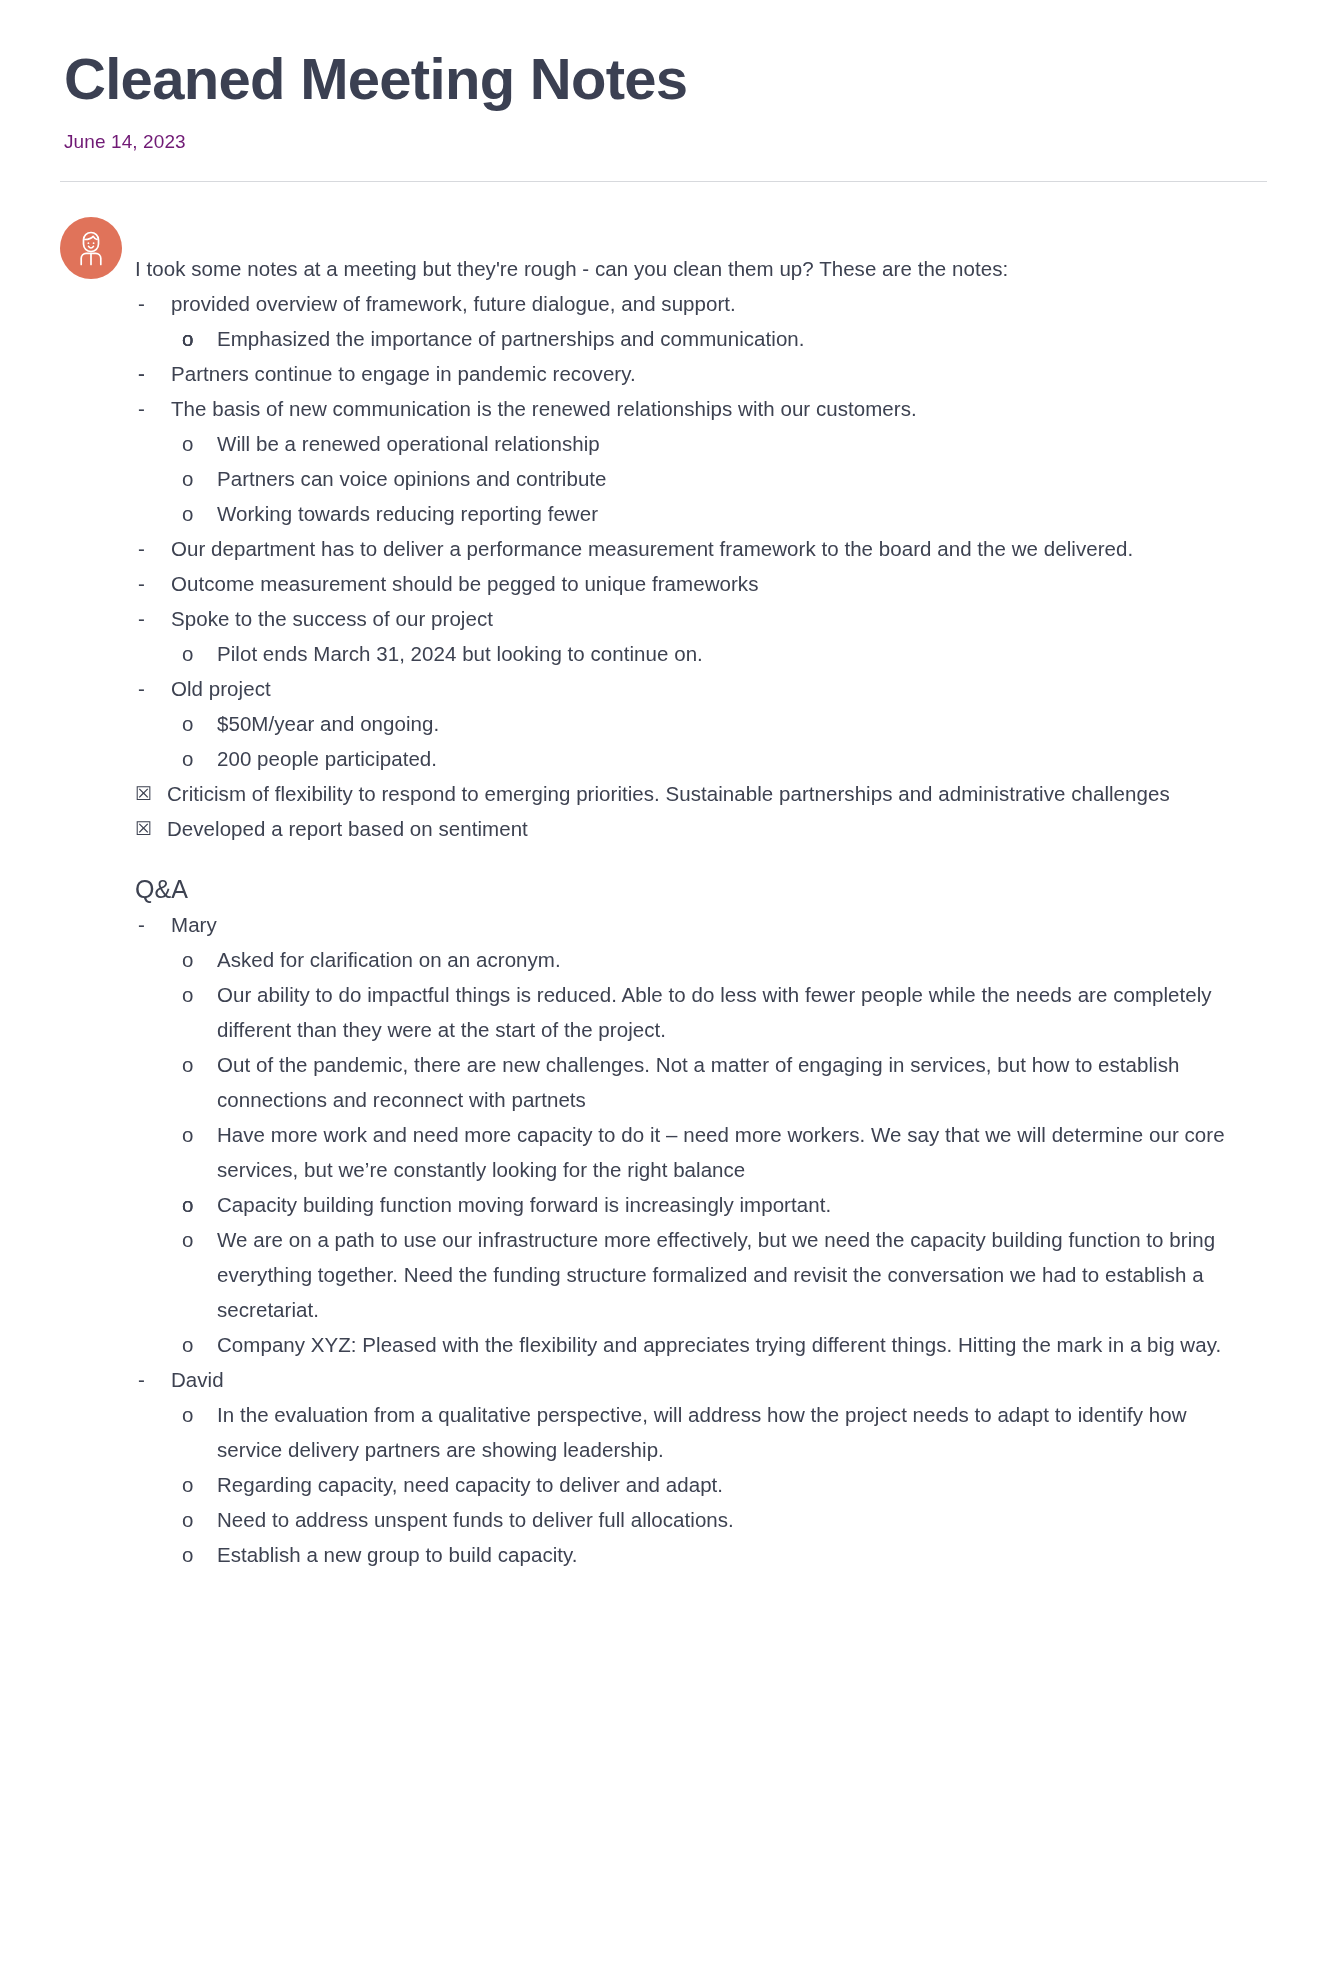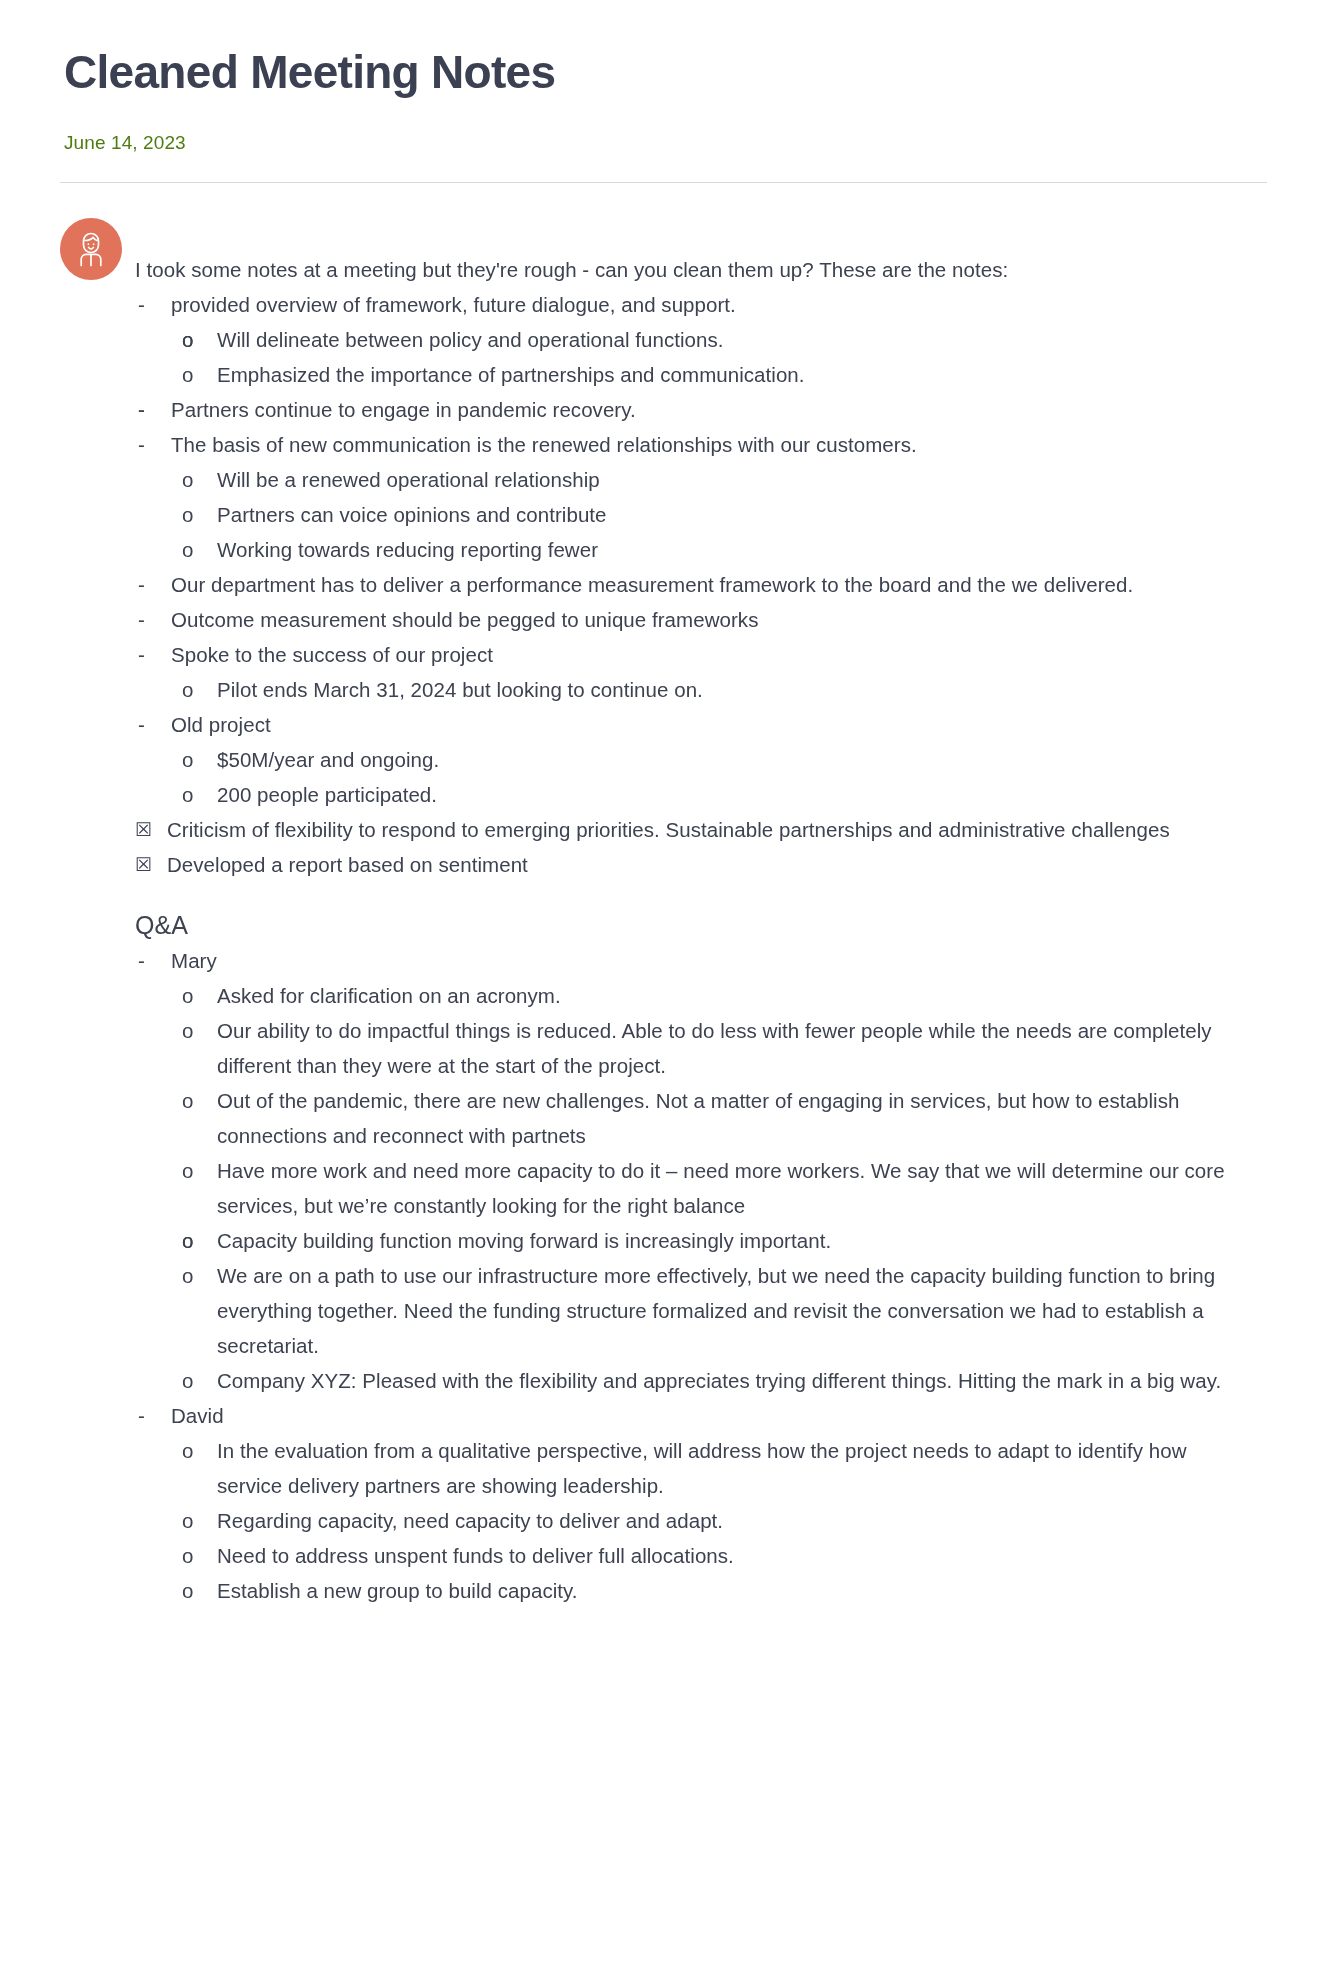--- a/index.html
+++ b/index.html
@@ -19,31 +19,31 @@
     min-height: 1979px;
     box-sizing: border-box;
     padding: 0;
     position: relative;
     background: #ffffff;
   }
   .doc-header {
     padding: 46px 64px 0 64px;
   }
   .doc-title {
-    font-size: 46px;
+    font-size: 58px;
     font-weight: bold;
     letter-spacing: -0.7px;
     color: #3b4052;
     margin: 0 0 0 0;
     line-height: 1.15;
   }
   .doc-date {
     font-size: 19px;
-    color: #4d7c0f;
-    margin-top: 33px;
+    color: #701a75;
+    margin-top: 18px;
     letter-spacing: 0.1px;
   }
   .divider {
     margin: 28px 64px 0 60px;
     height: 1px;
     background: #d7d9dd;
     border: 0;
   }
   .message-row {
     display: flex;
@@ -159,21 +159,21 @@
       </span>
     </div>
 
     <div class="message-body">
 
       <div class="intro-line">I took some notes at a meeting but they're rough - can you clean them up? These are the notes:</div>
 
       <ul class="notes">
         <li class="lvl1"><span class="marker">-</span><span>provided overview of framework, future dialogue, and support.</span></li>
         <li class="lvl2"><span class="marker">o</span></li>
-        <li class="lvl2"><span class="marker">o</span><span>Will delineate between policy and operational functions.</span></li>
+        <li class="lvl2"><span class="marker">o</span></li>
         <li class="lvl2"><span class="marker">o</span><span>Emphasized the importance of partnerships and communication.</span></li>
         <li class="lvl1"><span class="marker">-</span></li>
         <li class="lvl1"><span class="marker">-</span><span>Partners continue to engage in pandemic recovery.</span></li>
         <li class="lvl1"><span class="marker">-</span><span>The basis of new communication is the renewed relationships with our customers.</span></li>
         <li class="lvl2"><span class="marker">o</span><span>Will be a renewed operational relationship</span></li>
         <li class="lvl2"><span class="marker">o</span><span>Partners can voice opinions and contribute</span></li>
         <li class="lvl2"><span class="marker">o</span><span>Working towards reducing reporting fewer</span></li>
         <li class="lvl1"><span class="marker">-</span><span>Our department has to deliver a performance measurement framework to the board and the we delivered.</span></li>
         <li class="lvl1"><span class="marker">-</span><span>Outcome measurement should be pegged to unique frameworks</span></li>
         <li class="lvl1"><span class="marker">-</span><span>Spoke to the success of our project</span></li>

